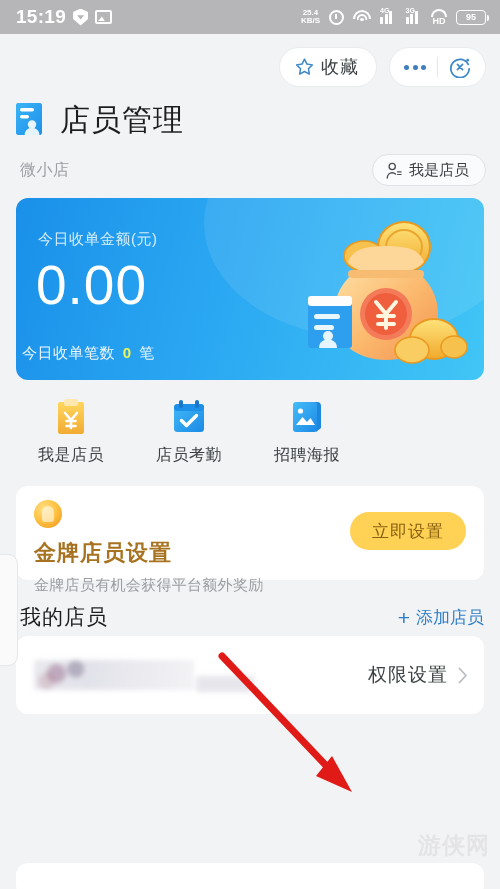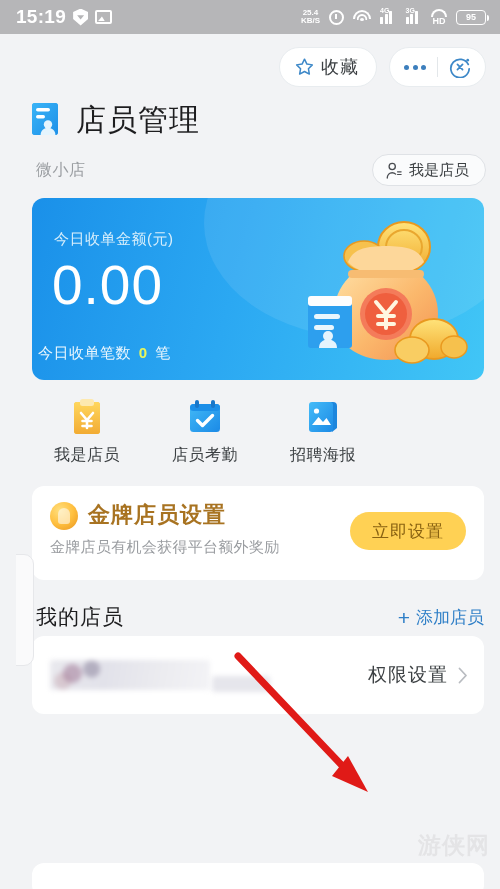--- a/index.html
+++ b/index.html
@@ -45,21 +45,21 @@
   .sb-sig b:nth-child(4){height:13px;}
   .sb-sig span{position:absolute;top:-3px;left:0;font-size:7px;font-weight:bold;}
   .sb-hd{display:flex;flex-direction:column;align-items:center;line-height:7px;}
   .sb-hd .arc{width:16px;height:8px;border:2px solid #fff;border-bottom:none;border-radius:16px 16px 0 0;}
   .sb-hd .t{font-size:9px;font-weight:bold;margin-top:1px;}
   .sb-batt{width:30px;height:15px;border:1.8px solid #fff;border-radius:4px;display:flex;
     align-items:center;justify-content:center;font-size:9px;font-weight:bold;position:relative;}
   .sb-batt:after{content:"";position:absolute;right:-4px;top:4px;width:2px;height:6px;background:#fff;border-radius:0 2px 2px 0;}
 
   
-  .page{height:855px;background:#f2f3f5;position:relative;overflow:hidden;margin-left:16px;}
+  .page{height:855px;background:#f2f3f5;position:relative;overflow:hidden;}
 
   
   .capsule-row{display:flex;justify-content:flex-end;align-items:center;gap:12px;
     padding:10px 14px 0 0;height:56px;}
   .fav-btn{display:flex;align-items:center;gap:6px;background:#fff;border:1px solid #e8ecef;
     border-radius:22px;height:40px;padding:0 17px 0 14px;color:#2f7fc7;}
   .fav-btn .star{width:21px;height:20px;flex:none;}
   .fav-btn .lbl{font-size:18px;color:#3c4043;letter-spacing:1px;}
   .mini-capsule{display:flex;align-items:center;background:#fff;border:1px solid #e8ecef;
     border-radius:22px;height:40px;padding:0 14px;gap:11px;}
@@ -93,21 +93,21 @@
   .moneybag{position:absolute;right:14px;top:18px;width:168px;height:152px;}
 
   
   .quick{display:flex;padding:18px 0 0 0;}
   .q-item{width:94px;margin-left:24px;display:flex;flex-direction:column;align-items:center;gap:9px;}
   .q-ic{width:38px;height:38px;}
   .q-lbl{font-size:16px;color:#3c4043;letter-spacing:.5px;}
 
   
   .gold-card{margin:20px 16px 0 16px;background:#fff;border-radius:12px;height:94px;position:relative;padding:14px 18px;}
-  .gc-head{display:flex;align-items:flex-end;gap:10px;}
+  .gc-head{display:flex;align-items:flex-start;gap:10px;flex-direction:column;}
   .medal{width:28px;height:28px;border-radius:50%;flex:none;
     background:radial-gradient(circle at 35% 30%,#ffdf7e 0%,#ffc040 50%,#e8931d 100%);
     position:relative;}
   .medal:after{content:"";position:absolute;left:8px;top:6px;width:12px;height:16px;border-radius:6px 6px 3px 3px;
     background:rgba(255,255,255,.55);}
   .gc-title{font-size:22px;color:#a87321;font-weight:bold;letter-spacing:1px;}
   .gc-sub{font-size:15px;color:#9a9da1;margin-top:8px;letter-spacing:.3px;}
   .gc-btn{position:absolute;right:18px;top:26px;background:#ffd154;border-radius:19px;height:38px;
     padding:16px 22px;display:flex;align-items:center;justify-content:center;
     font-size:17px;color:#8a6312;letter-spacing:1px;}

